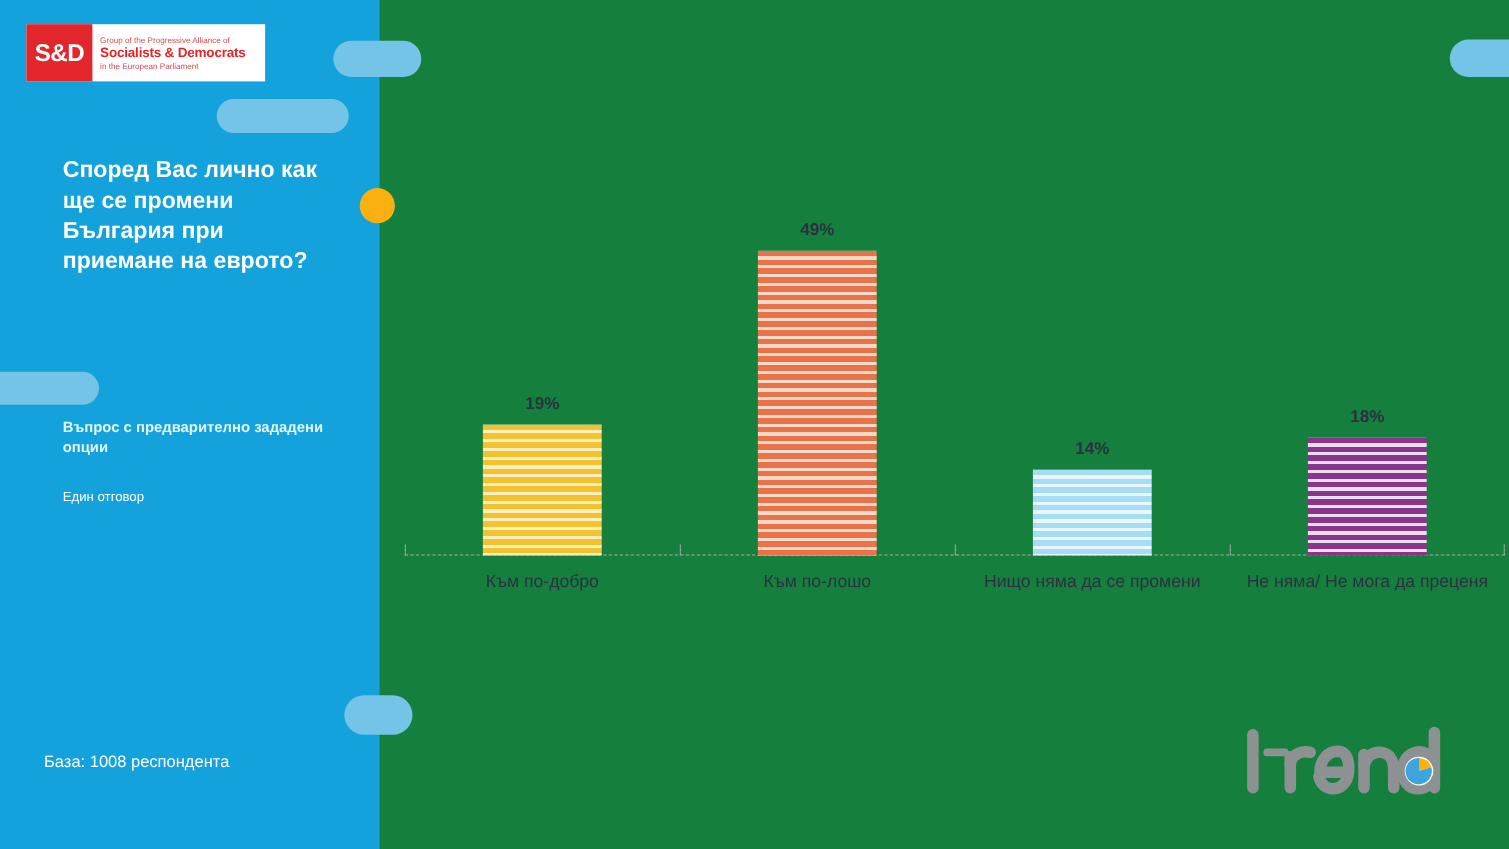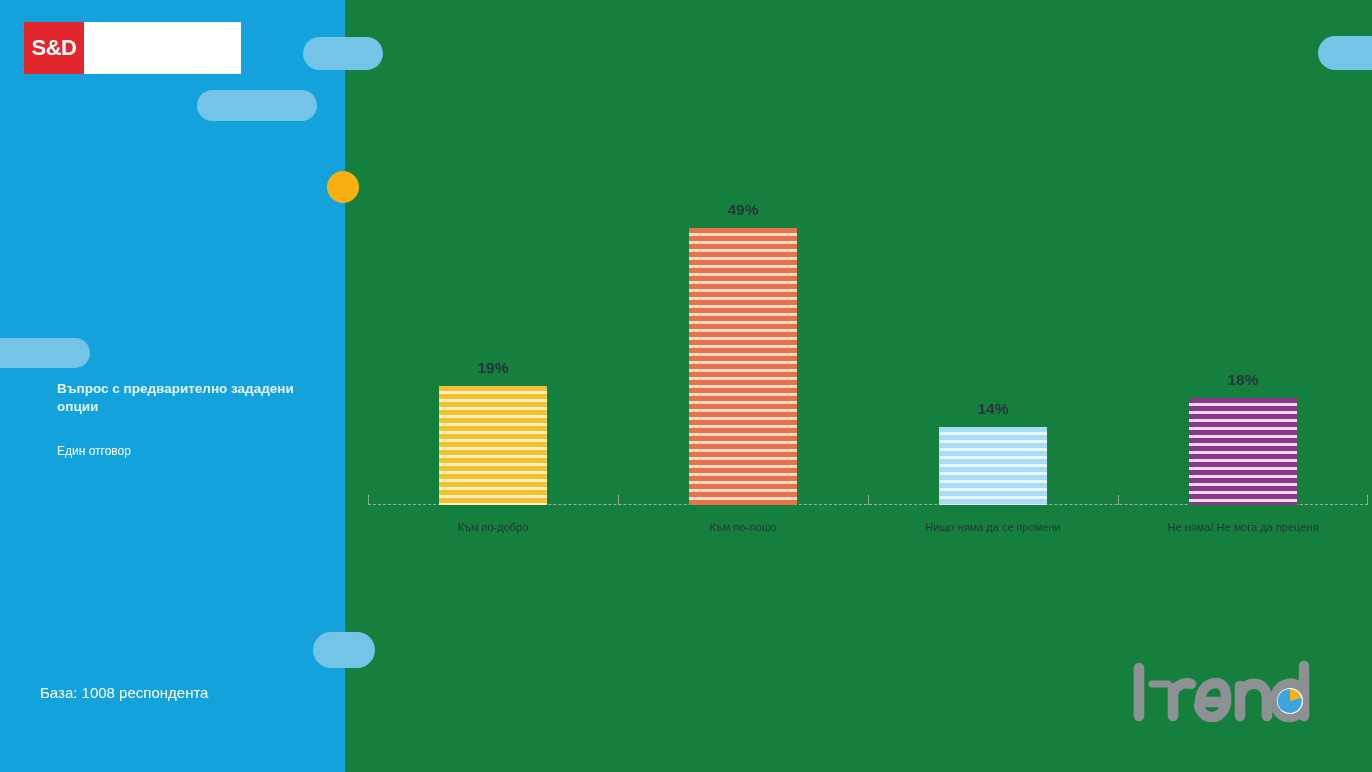--- a/index.html
+++ b/index.html
@@ -182,21 +182,21 @@
     font-weight: bold;
     color: #2c3142;
     white-space: nowrap;
   }
   .cat-label {
     position: absolute;
     top: 100%;
     left: 50%;
     transform: translateX(-50%);
     margin-top: 16px;
-    font-size: 11px;
+    font-size: 16px;
     color: #2c3142;
     white-space: nowrap;
   }
 
   
   .bar.c-yellow {
     background: repeating-linear-gradient(
       to bottom,
       #f2c230 0px, #f2c230 5px,
       #fdf0bd 5px, #fdf0bd 8px);
@@ -237,22 +237,28 @@
 
   <div class="deco pill-topright-sidebar"></div>
   <div class="deco pill-under-logo"></div>
   <div class="deco dot-orange"></div>
   <div class="deco pill-left"></div>
   <div class="deco pill-bottom"></div>
   <div class="deco pill-topright-page"></div>
 
   <div class="logo-box">
     <div class="logo-mark">S&amp;D</div>
+    <div class="logo-text">
+      <div class="logo-line1">Group of the Progressive Alliance of</div>
+      <div class="logo-line2">Socialists &amp; Democrats</div>
+      <div class="logo-line3">in the European Parliament</div>
+    </div>
   </div>
 
+  <div class="question-title">Според Вас лично как ще се промени България при приемане на еврото?</div>
   <div class="subnote">Въпрос с предварително зададени опции</div>
   <div class="single-answer">Един отговор</div>
   <div class="base-note">База: 1008 респондента</div>
 
   <div class="chart-area">
     <div class="plot">
 
       <div class="axis-line"></div>
       <div class="axis-tick" style="left:0px;"></div>
       <div class="axis-tick" style="left:250px;"></div>

